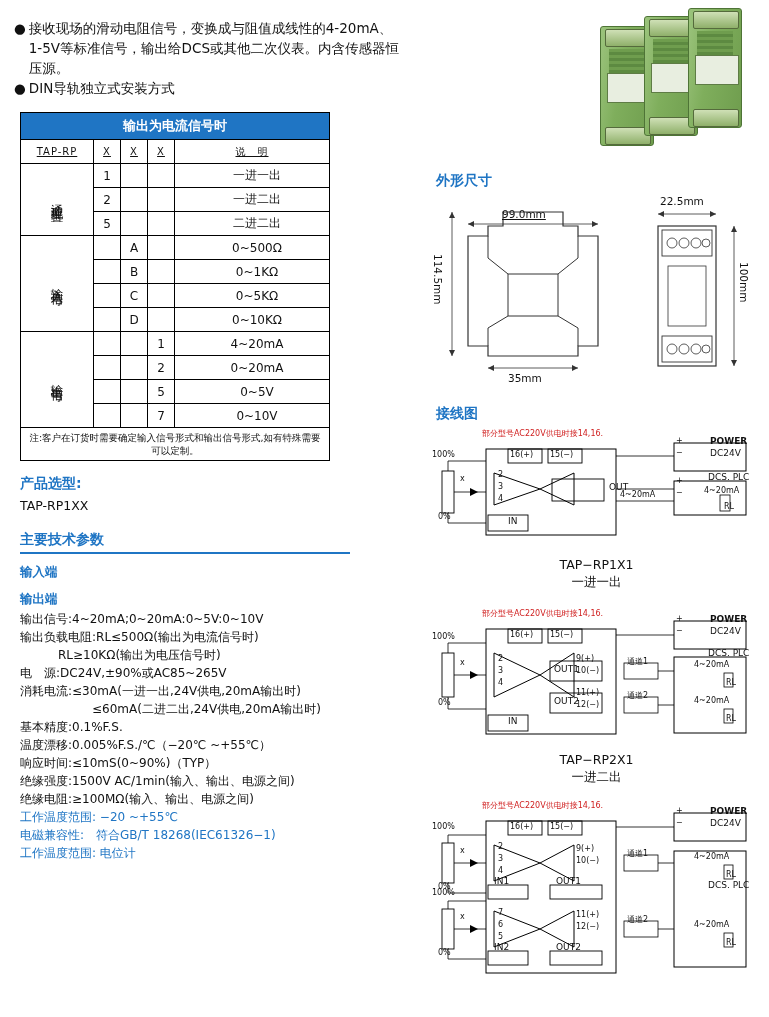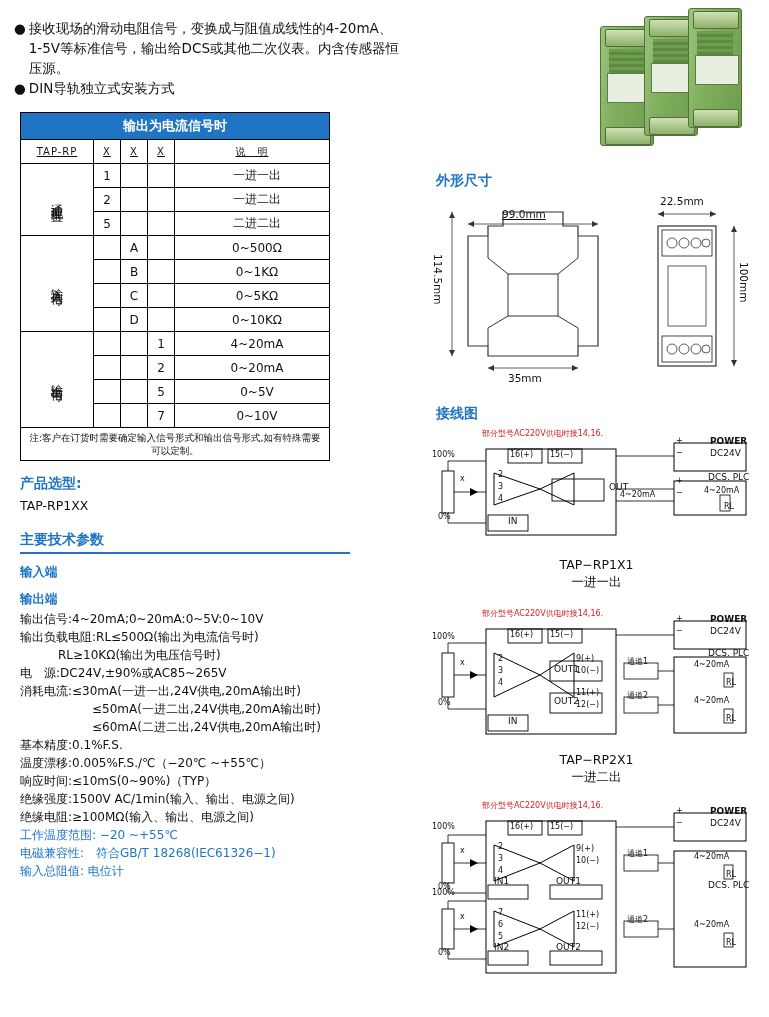--- a/index.html
+++ b/index.html
@@ -192,30 +192,29 @@
 
     <div class="sub-h">输入端</div>
 
     <div class="sub-h">输出端</div>
     <div class="spec-line">输出信号:4~20mA;0~20mA:0~5V:0~10V</div>
     <div class="spec-line">输出负载电阻:RL≤500Ω(输出为电流信号时)</div>
     <div class="spec-line indent">RL≥10KΩ(输出为电压信号时)</div>
 
     <div class="spec-line">电　源:DC24V,±90%或AC85~265V</div>
     <div class="spec-line">消耗电流:≤30mA(一进一出,24V供电,20mA输出时)</div>
-    <div class="spec-line indent2">≤50mA(一进二出,24V供电,20mA输出时)</div>
     <div class="spec-line indent2">≤60mA(二进二出,24V供电,20mA输出时)</div>
     <div class="spec-line">基本精度:0.1%F.S.</div>
     <div class="spec-line">温度漂移:0.005%F.S./℃（−20℃ ~+55℃）</div>
     <div class="spec-line">响应时间:≤10mS(0~90%)（TYP）</div>
     <div class="spec-line">绝缘强度:1500V AC/1min(输入、输出、电源之间)</div>
     <div class="spec-line">绝缘电阻:≥100MΩ(输入、输出、电源之间)</div>
     <div class="spec-line" style="color:#1f75c4">工作温度范围: −20 ~+55℃</div>
     <div class="spec-line" style="color:#1f75c4">电磁兼容性:　符合GB/T 18268(IEC61326−1)</div>
-    <div class="spec-line" style="color:#1f75c4">输入总阻值: 电位计</div>
+    <div class="spec-line" style="color:#1f75c4">工作温度范围: 电位计</div>
   </div>
 
   <div class="right">
 
     <div class="photo">
       <div class="mod" style="left:0px;top:18px;">
         <div class="term" style="top:2px"></div>
         <div class="term" style="top:100px"></div>
         <div class="slot" style="top:22px"></div>
         <div class="lbl2"></div>

